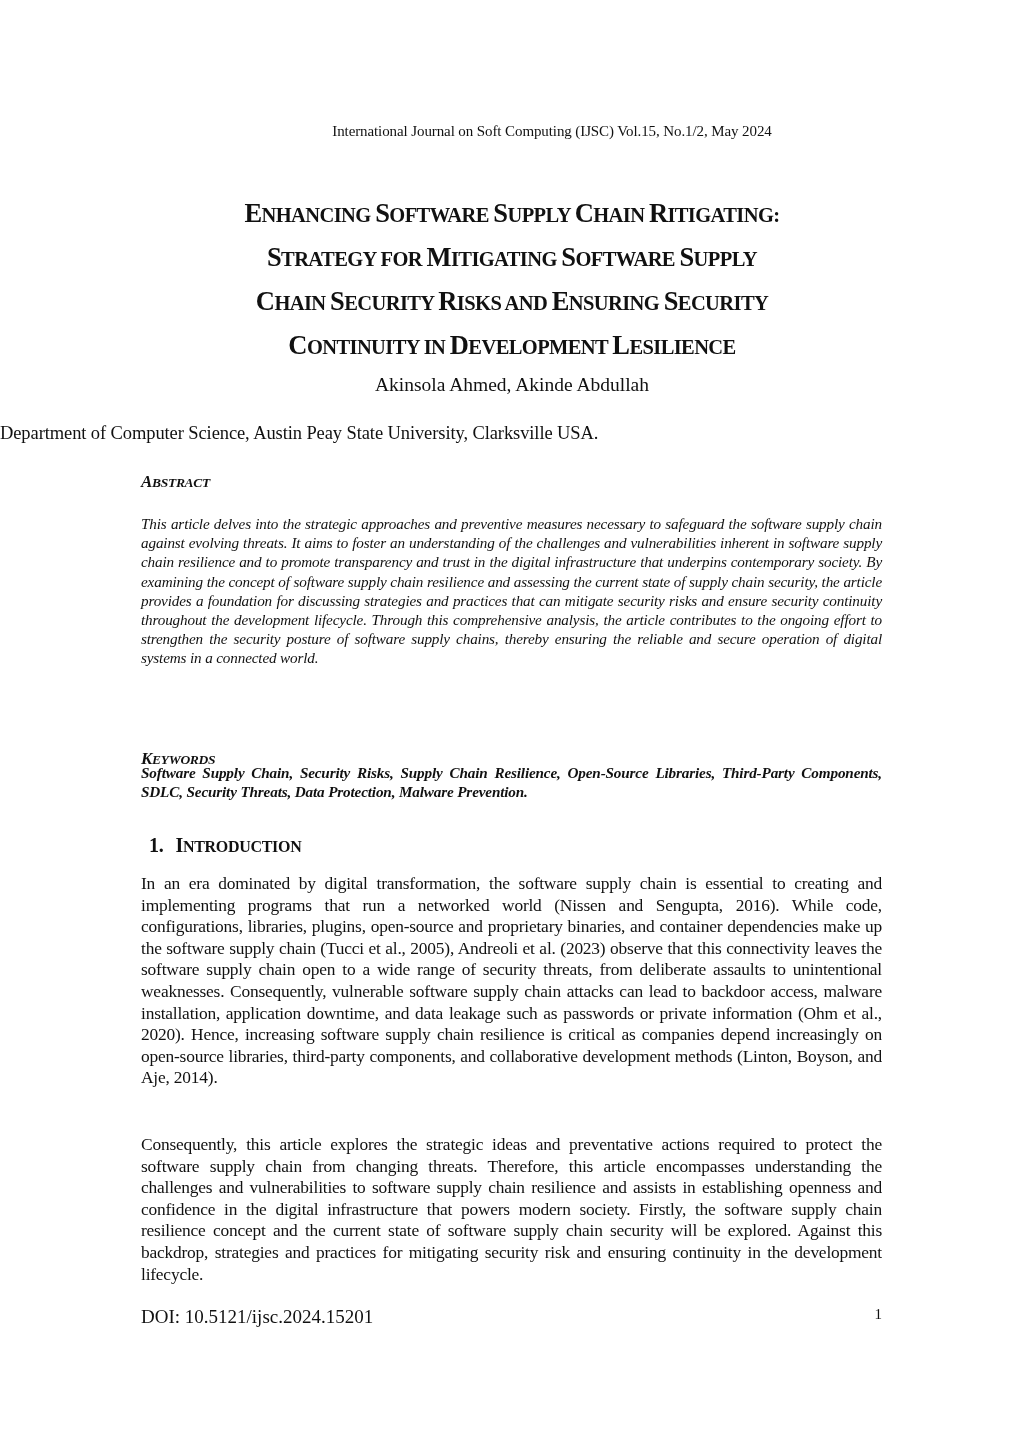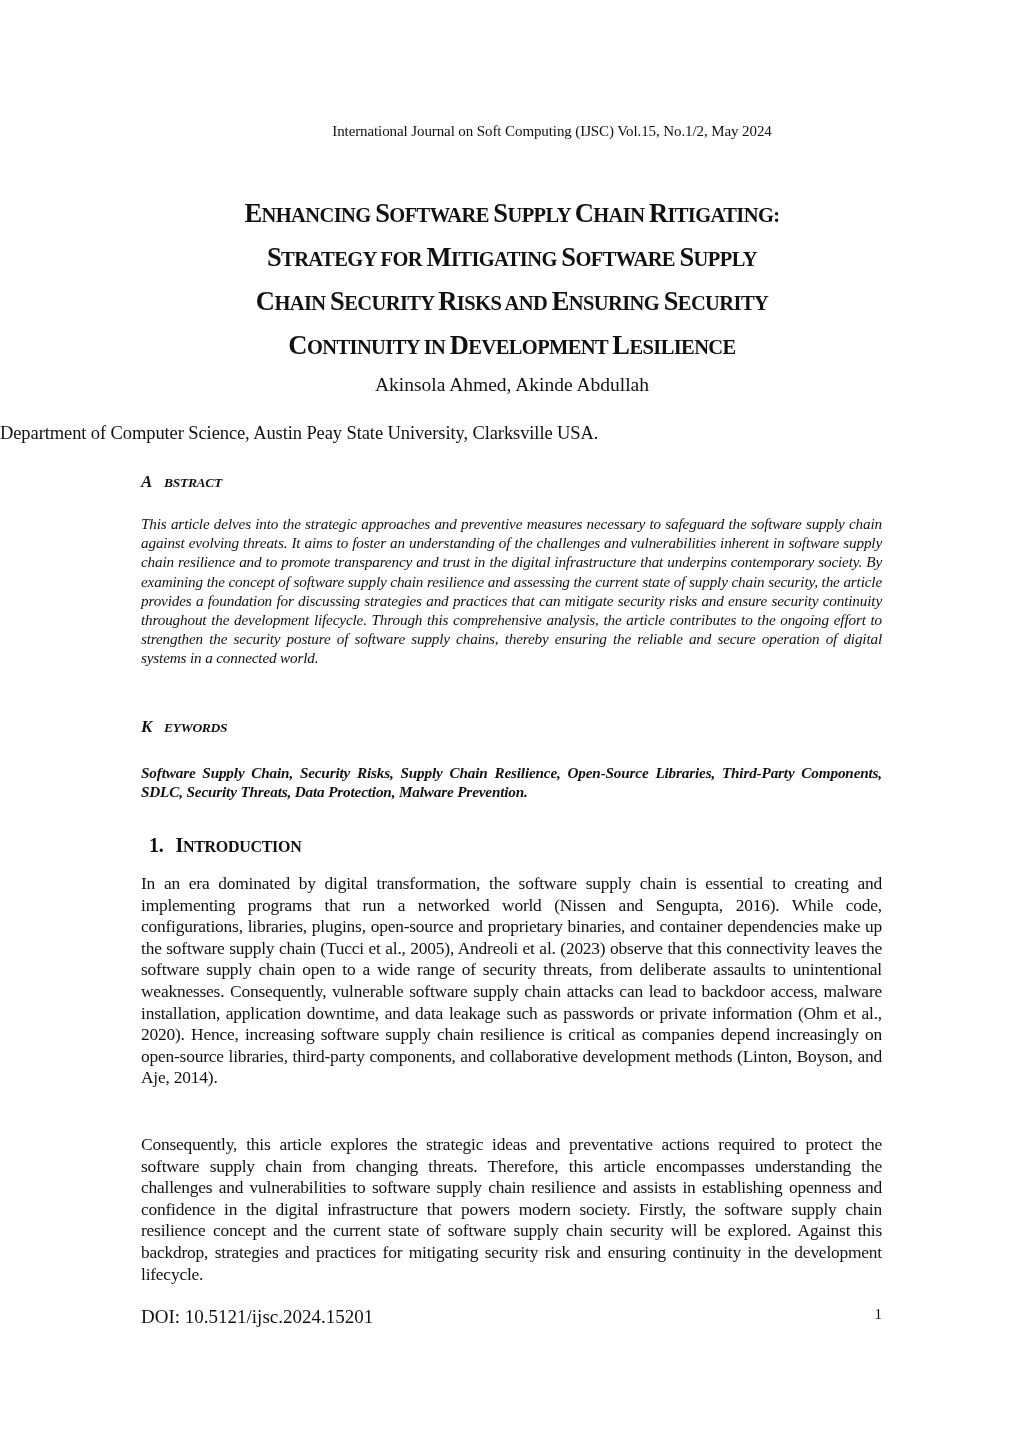--- a/index.html
+++ b/index.html
@@ -5,23 +5,23 @@
     html, body { margin: 0; padding: 0; background: #ffffff; }
     body { width: 1024px; height: 1448px; position: relative; overflow: hidden; color: #111; font-family: "Liberation Serif", serif; }
     .page { position: absolute; left: 0; top: 0; width: 1024px; height: 1448px; }
     .running-header { position: absolute; top: 123px; left: 0; width: 1024px; text-align: center; font-size: 15px; letter-spacing: -0.1px; padding-left: 40px; }
     .title { position: absolute; top: 192px; left: 130px; width: 764px; text-align: center; font-weight: bold; font-size: 26.5px; line-height: 42px; letter-spacing: -0.6px; }
     .title .sc { font-size: 20.5px; }
     .authors { position: absolute; top: 374px; left: 0; width: 1024px; text-align: center; font-size: 19.5px; }
     .affiliation { position: absolute; top: 423px; left: 0; width: 1024px; text-align: left; font-size: 18.5px; letter-spacing: -0.1px; }
     .section-head { position: absolute; left: 141px; font-weight: bold; font-style: italic; font-size: 17px; letter-spacing: -0.3px; }
     .section-head .cap { font-size: 17px; }
-    .section-head .sc { font-size: 13.5px; margin-left: 12px; }
+    .section-head .sc { font-size: 13.5px; }
     .abstract-head { top: 472px; }
-    .keywords-head { top: 717px; }
+    .keywords-head { top: 749px; }
     .para { position: absolute; left: 141px; width: 741px; text-align: justify; text-align-last: left; }
     .abstract { top: 514px; font-style: italic; font-size: 15.2px; line-height: 19.2px; letter-spacing: -0.15px; }
     .keywords { top: 763px; font-style: italic; font-size: 15.2px; line-height: 19.2px; letter-spacing: -0.15px; font-weight: bold; }
     .intro-head { position: absolute; top: 826px; left: 141px; font-weight: bold; font-size: 20px; letter-spacing: -0.3px; }
     .intro-head .num { margin-right: 12px; }
     .intro-head .sc { font-size: 16px; }
     .body-text { font-size: 17.4px; line-height: 21.6px; letter-spacing: -0.2px; }
     .p1 { top: 873px; }
     .p2 { top: 1134px; }
     .footer-doi { position: absolute; top: 1306px; left: 141px; font-size: 19px; }

